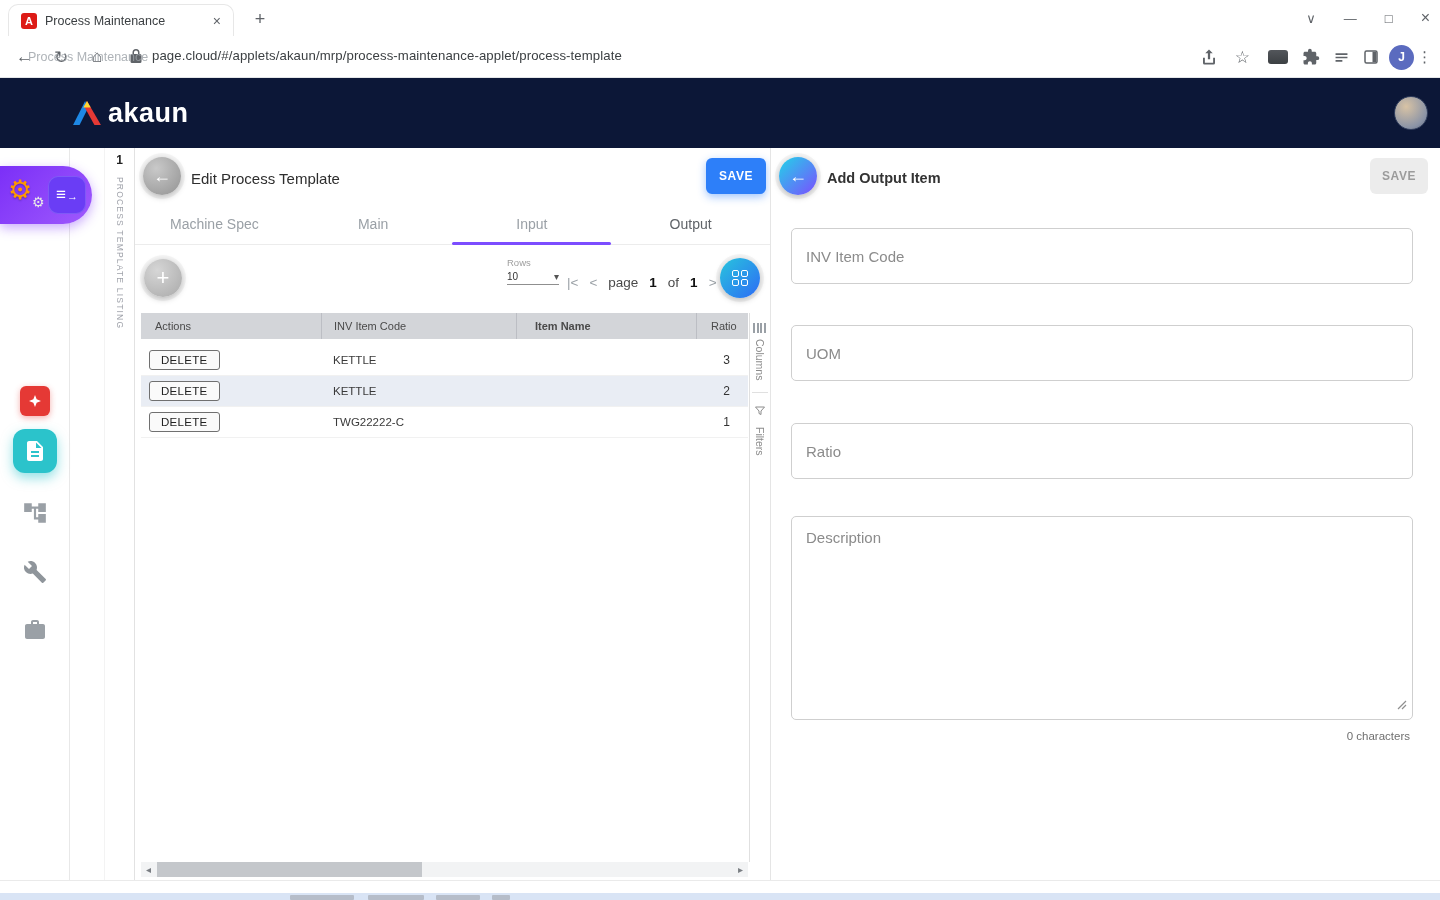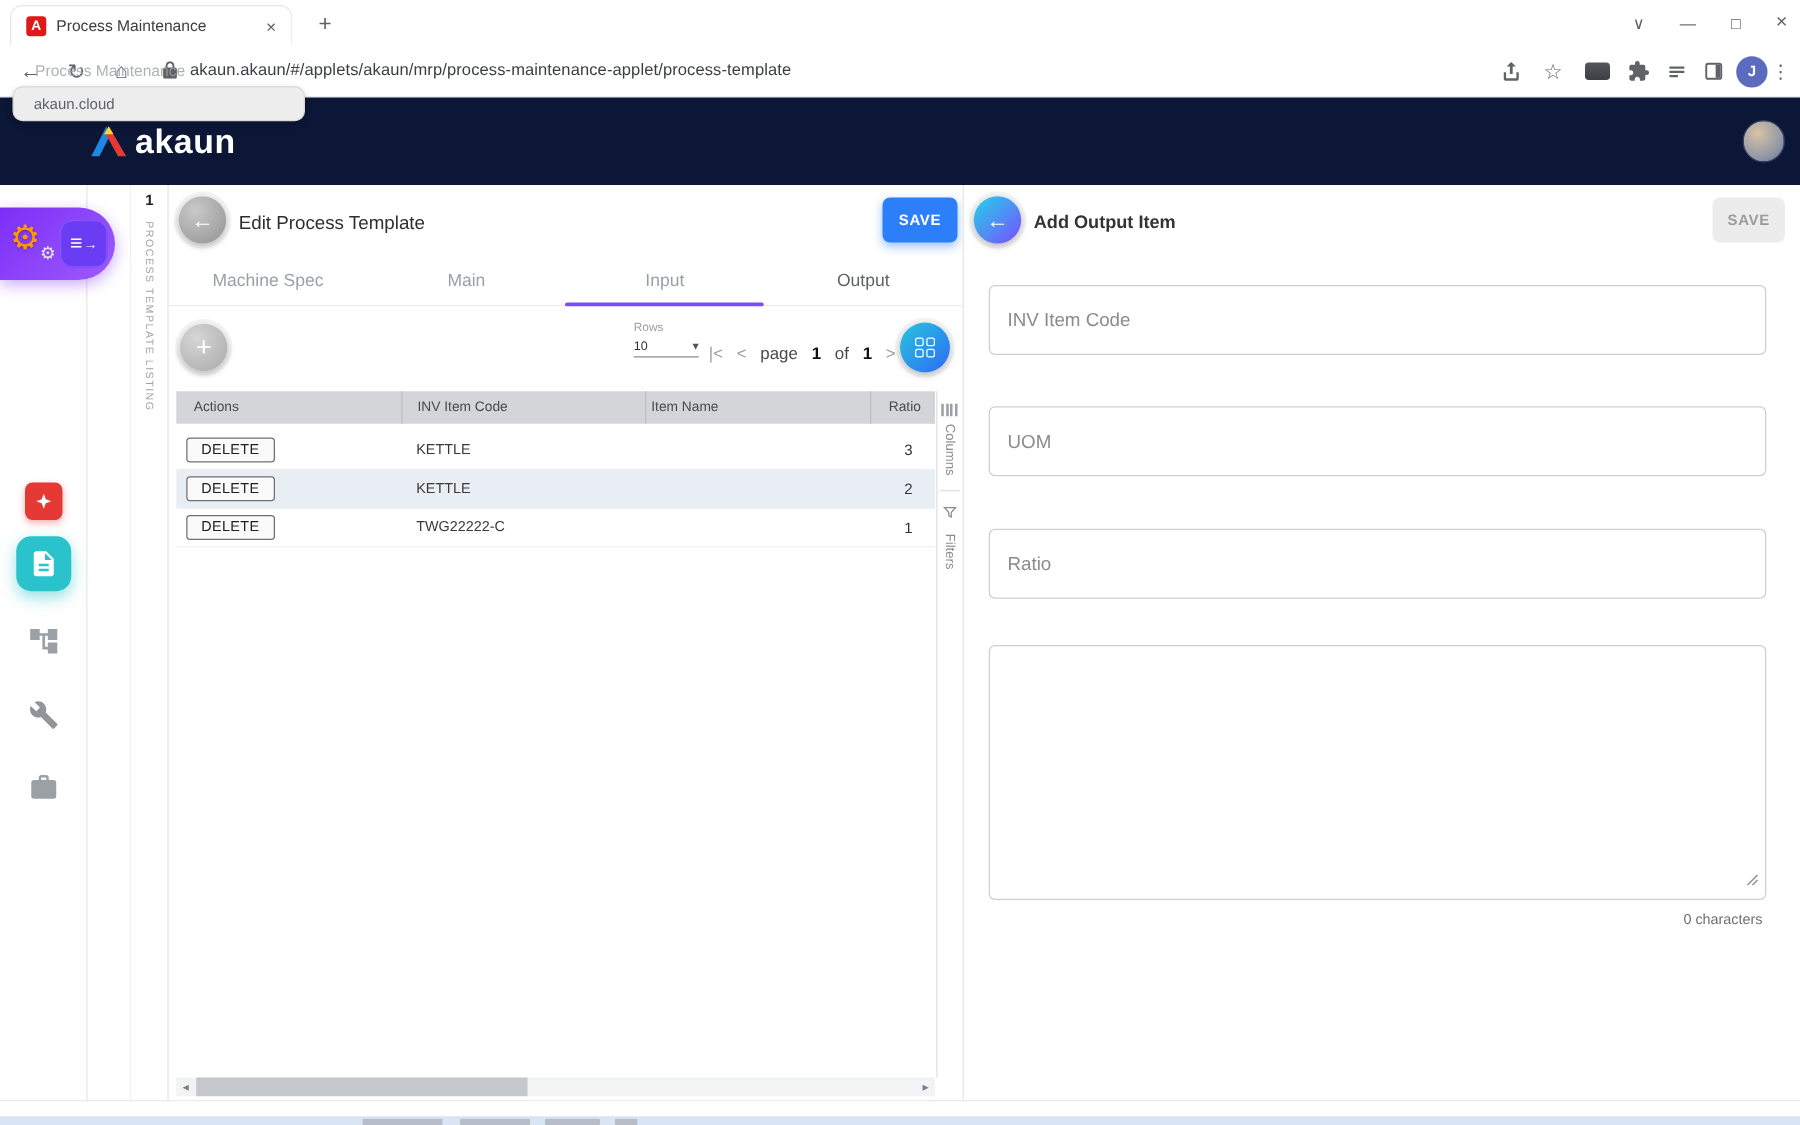--- a/index.html
+++ b/index.html
@@ -109,21 +109,21 @@
   .grid-btn { position:absolute; right:10px; top:13px; width:40px; height:40px;
               background:linear-gradient(135deg,#28c5dd,#2d6bf5); }
   .grid2 { display:grid; grid-template-columns:7px 7px; gap:2.5px; }
   .grid2 i { width:7px; height:7px; border:1.6px solid #fff; border-radius:2px; display:block; }
 
   .tbl-header { position:absolute; left:6px; top:165px; width:607px; height:26px; display:flex;
                 background:#d3d5d9; font-size:11px; color:#4a4a4a; align-items:center; }
   .tbl-header .hc { height:100%; display:flex; align-items:center; }
   .hc1 { width:180px; padding-left:14px; }
   .hc2 { width:195px; padding-left:12px; border-left:1px solid #bcbec4; }
-  .hc3 { width:180px; padding-left:4px; border-left:1px solid #bcbec4; }
+  .hc3 { width:180px; padding-left:18px; border-left:1px solid #bcbec4;font-weight:bold; }
   .hc4 { width:52px;  padding-left:14px; border-left:1px solid #bcbec4; }
   .tbl-rows { position:absolute; left:6px; top:197px; width:607px; }
   .trow { display:flex; align-items:center; height:31px; border-bottom:1px solid #f1f1f1; }
   .trow.alt { background:#e9edf4; }
   .tc1 { width:180px; padding-left:8px; }
   .tc2 { width:195px; padding-left:12px; font-size:11.5px; color:#3a3a3a; }
   .tc3 { width:180px; padding-left:12px; font-size:11.5px; color:#3a3a3a; }
   .tc4 { width:52px; text-align:right; padding-right:18px; font-size:12px; color:#333; }
   .del-btn { background:#fafafa; border:1px solid #707070; border-radius:3px; padding:3px 11px;
              font-family:inherit; font-size:11.5px; color:#222; letter-spacing:.3px; }
@@ -186,21 +186,21 @@
 
   <div class="addressbar">
     <span class="nav-glyph" style="left:16px">←</span>
     <span class="nav-glyph" style="left:54px">↻</span>
     <span class="nav-glyph" style="left:92px">⌂</span>
     <span class="lockwrap">
       <svg width="12" height="14" viewBox="0 0 12 14" fill="#5f6368">
           <path d="M6 0a3.5 3.5 0 0 0-3.5 3.5V5H2A1.5 1.5 0 0 0 .5 6.5v6A1.5 1.5 0 0 0 2 14h8a1.5 1.5 0 0 0 1.5-1.5v-6A1.5 1.5 0 0 0 10 5h-.5V3.5A3.5 3.5 0 0 0 6 0zm0 1.5c1.1 0 2 .9 2 2V5H4V3.5c0-1.1.9-2 2-2z"></path>
         </svg>
     </span>
-    <span class="url">akaun.akaun/#/applets/akaun/mrp/process-maintenance-applet/process-template</span>
+    <span class="url">page.cloud/#/applets/akaun/mrp/process-maintenance-applet/process-template</span>
 
     <span class="right-ico" style="right:222px">
       <svg width="18" height="18" viewBox="0 0 24 24" fill="#5f6368">
           <path d="M12 2l5 5h-3.5v8h-3V7H7z"></path>
           <path d="M4 13v7a2 2 0 0 0 2 2h12a2 2 0 0 0 2-2v-7h-2.5v6.5h-11V13z"></path>
         </svg>
     </span>
     <span class="right-ico" style="right:190px; font-size:17px">☆</span>
     <span class="right-ico" style="right:152px">
         <span class="kbd-ico"></span>
@@ -221,23 +221,20 @@
           <rect x="14" y="5" width="5" height="14" fill="#5f6368"></rect>
         </svg>
     </span>
     <span class="right-ico" style="right:26px">
       <span class="avatar-j">J</span>
     </span>
     <span class="right-ico" style="right:8px; font-size:15px">⋮</span>
   </div>
 
   <div class="tooltip-ghost">Process Maintenance</div>
-  <div class="tooltip-box">
-    <span>akaun.cloud</span>
-  </div>
 
   <div class="appheader">
     <div class="brand">
       <svg width="30" height="26" viewBox="0 0 32 28">
         <polygon points="14,1 1,27 8,27 17,9" fill="#1e88e5"></polygon>
         <polygon points="16,1 31,27 24,27 13,7" fill="#e53935"></polygon>
         <polygon points="16,1 20,8 12,8" fill="#fdd835"></polygon>
       </svg>
       <span class="brand-text">akaun</span>
     </div>
@@ -395,20 +392,21 @@
     <div class="field" style="top:80px">
       <input type="text" placeholder="INV Item Code" style="">
     </div>
     <div class="field" style="top:177px">
       <input type="text" placeholder="UOM" style="">
     </div>
     <div class="field" style="top:275px">
       <input type="text" placeholder="Ratio" style="">
     </div>
     <div class="field-ta">
+      <textarea placeholder="Description" style=""></textarea>
       <span class="resize-handle">
         <svg width="10" height="10">
             <path d="M1 9 L9 1 M5 9 L9 5" stroke="#8f8f8f" stroke-width="1.2"></path>
           </svg>
       </span>
     </div>
     <div class="char-count">0 characters</div>
   </div>
 
   <div class="panel-bottom-line"></div>

